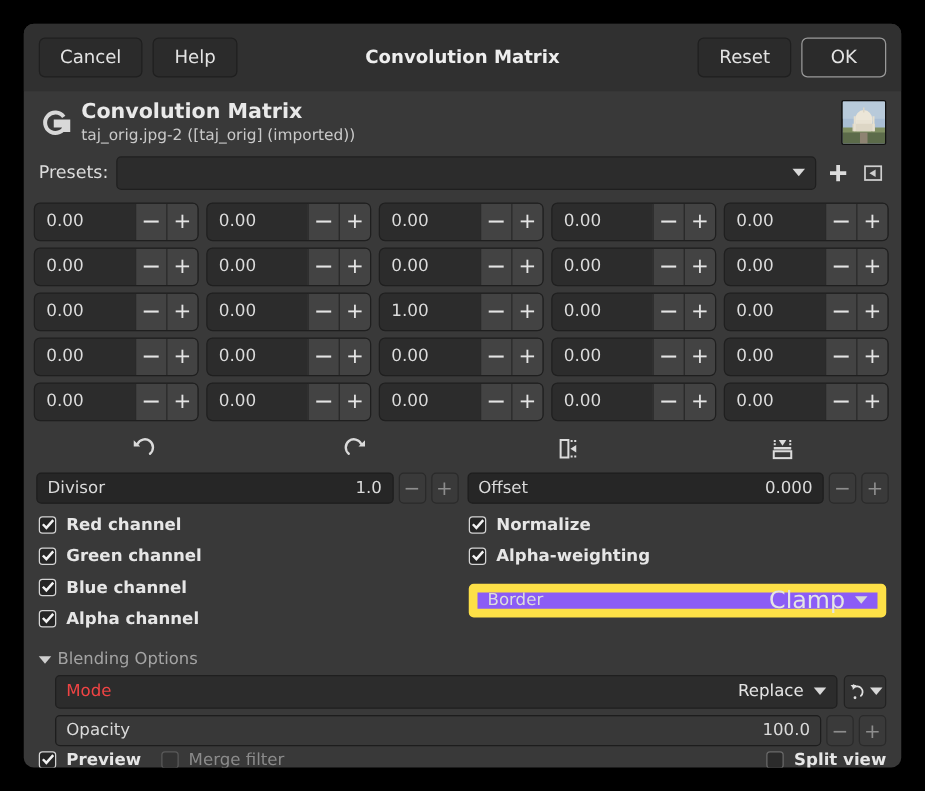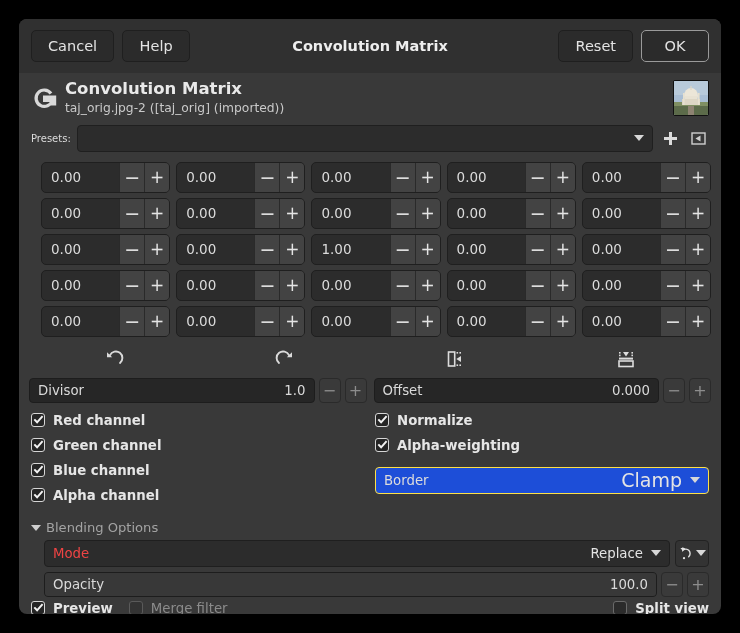--- a/index.html
+++ b/index.html
@@ -97,21 +97,21 @@
   .thumb svg { display: block; }
 
   
   .presets-row {
     display: flex;
     align-items: center;
     gap: 6px;
     padding: 6px 12px 8px 12px;
     flex: 0 0 auto;
   }
-  .presets-label { color: #dcdcdc; font-size: 10px; white-space: nowrap; }
+  .presets-label { color: #dcdcdc; font-size: 14px; white-space: nowrap; }
   .combo {
     flex: 1 1 auto;
     height: 27px;
     background: #2c2c2c;
     border: 1px solid #1f1f1f;
     border-radius: 4px;
     display: flex;
     align-items: center;
     padding: 0 8px;
     color: #e0e0e0;
@@ -127,21 +127,21 @@
     margin-left: 8px;
   }
   .icon-btn {
     width: 22px; height: 24px;
     display: flex; align-items: center; justify-content: center;
     cursor: pointer;
   }
 
   
   .matrix {
-    padding: 2px 10px 0 22px;
+    padding: 2px 10px 0 8px;
     flex: 0 0 auto;
     text-align: right;
   }
   .mrow {
     display: flex;
     gap: 6px;
     margin-bottom: 5px;
   }
   .spin {
     flex: 1 1 0;
@@ -267,22 +267,22 @@
     align-items: center;
     justify-content: center;
     flex: 0 0 auto;
   }
   .box.on { background: #252525; border-color: #d5d5d5; }
   .box.dim { border-color: #5a5a5a; background: #333; }
   .chk .lbl { color: #e6e6e6; font-size: 13.3px; font-weight: bold; }
   .chk.disabled .lbl { color: #8b8b8b; font-weight: normal; }
   .border-combo {
     height: 27px;
-    background: #1d4ed8;
-    border: 1px solid #fde047;
+    background: #8b5cf6;
+    border: 7px solid #fde047;
     border-radius: 4px;
     display: flex;
     align-items: center;
     padding: 0 8px;
     margin-top: 4px;
     cursor: pointer;
   }
   .border-combo .k { color: #dcdcdc; font-size: 13.3px; }
   .border-combo .v { margin-left: auto; color: #e4e4e4; font-size: 19px; }
 

